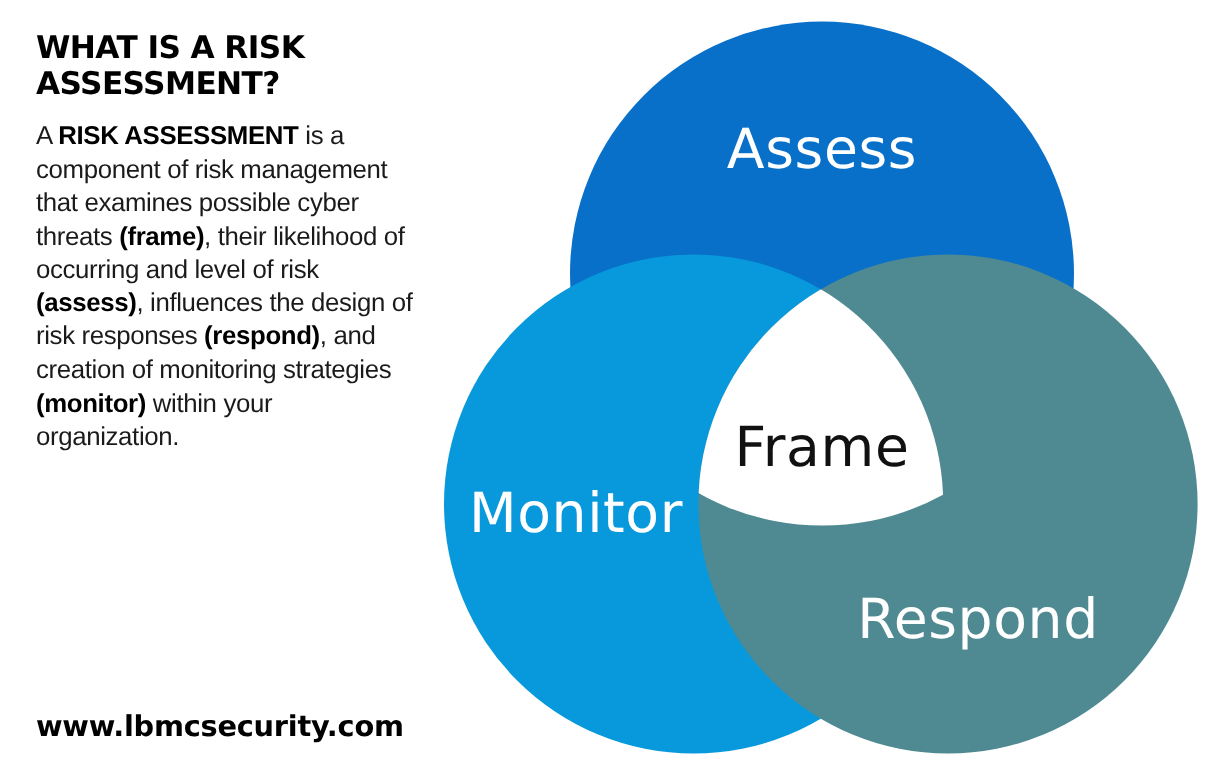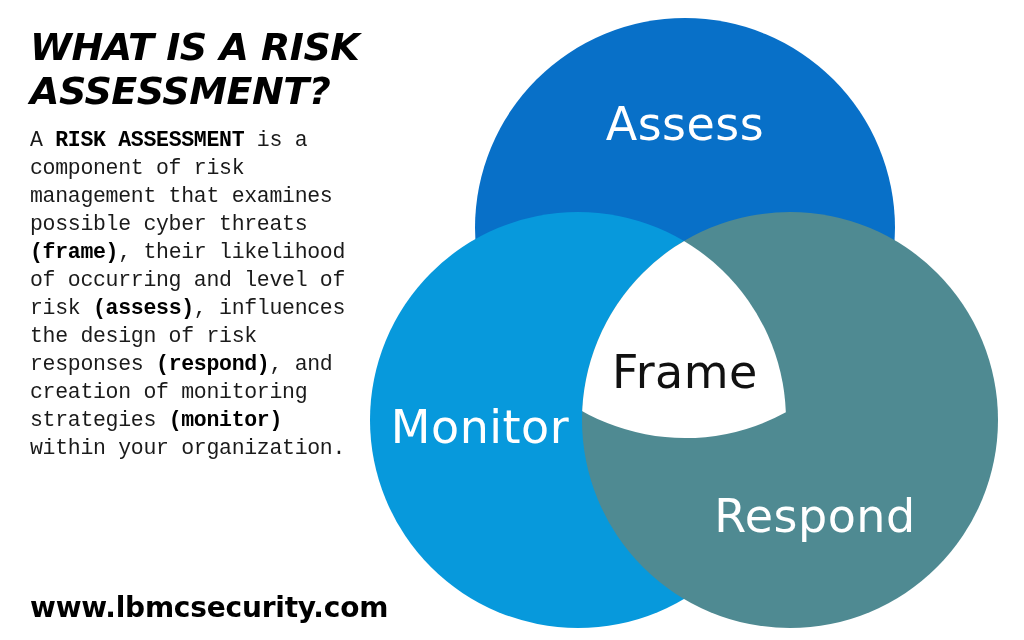--- a/index.html
+++ b/index.html
@@ -28,50 +28,49 @@
     position: absolute;
     left: 30px;
     top: 26px;
     width: 330px;
     height: 600px;
   }
 
   .headline {
     font-family: "DejaVu Sans", sans-serif;
     font-weight: bold;
-    font-size: 38px;
+    font-size: 26px;
     line-height: 1.15;
     letter-spacing: -0.5px;
     color: #000000;
     margin: 0 0 14px 0;
     text-transform: uppercase;
-    font-style: italic;
   }
 
   .body-copy {
-    font-family: Liberation Mono, monospace;
+    font-family: Liberation Sans, sans-serif;
     font-size: 21.5px;
     line-height: 1.3;
     color: #1a1a1a;
     margin: 0;
     width: 320px;
     letter-spacing: -0.3px;
   }
   .body-copy b {
     font-weight: bold;
     color: #000000;
   }
 
   .site-url {
     position: absolute;
     left: 0;
     top: 565px;
     font-family: "DejaVu Sans", sans-serif;
     font-weight: bold;
-    font-size: 28px;
+    font-size: 24px;
     color: #000000;
     letter-spacing: -0.2px;
   }
 
   
   .venn-wrap {
     position: absolute;
     left: 360px;
     top: 0;
     width: 664px;

